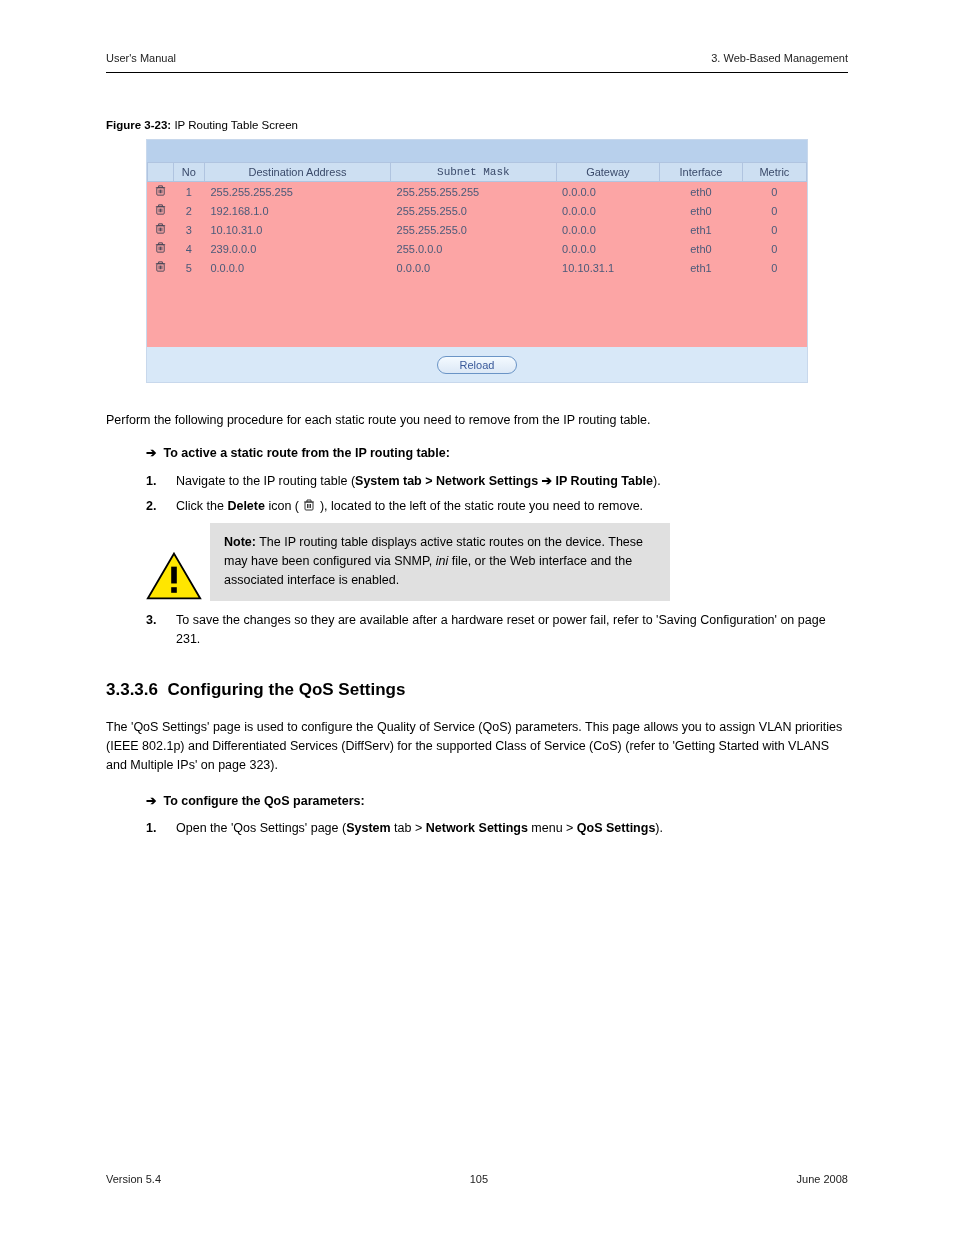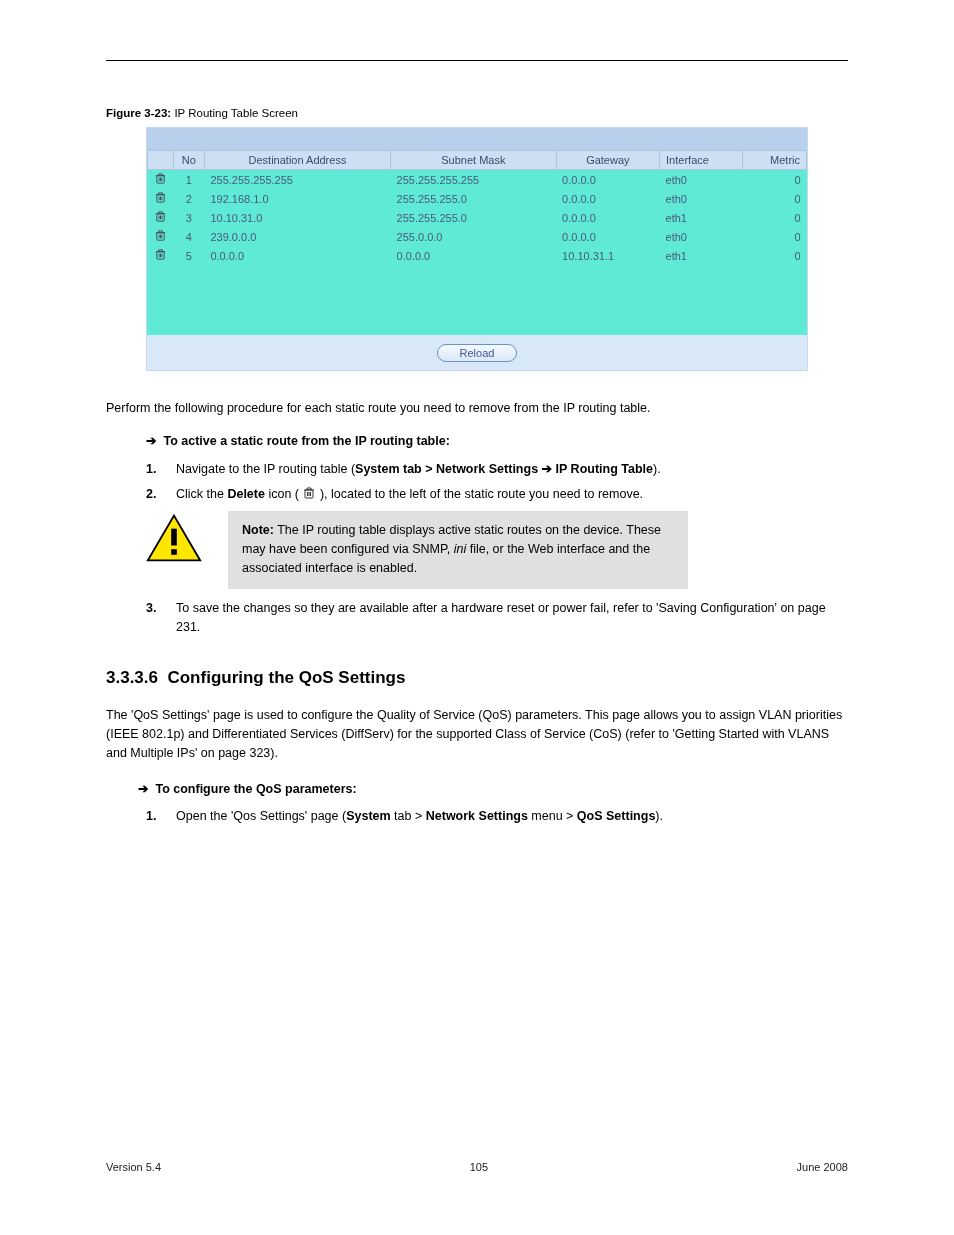--- a/index.html
+++ b/index.html
@@ -7,64 +7,68 @@
   .page { padding: 52px 106px 0 106px; }
   .hr { border: none; border-top: 1.2px solid #000; margin: 8px 0 18px 0; }
   .header-row { display: flex; justify-content: space-between; font-size: 11px; color: #222; }
   .header-row .left, .header-row .right { }
   .section-spacer { height: 28px; }
 
   
   .fig-caption { font-size: 11.5px; margin-bottom: 8px; }
 
   
-  .shot { width: 662px; margin: 0 auto 0 auto; background: #5eead4; border: 1px solid #c8d8ec; font-family: "Lucida Sans Unicode","Segoe UI", Arial, sans-serif; color: #4a5a7a; }
+  .shot { width: 662px; margin: 0 auto 0 auto; background: #fca5a5; border: 1px solid #c8d8ec; font-family: "Lucida Sans Unicode","Segoe UI", Arial, sans-serif; color: #4a5a7a; }
   .shot .titlebar { height: 22px; background: #b8d0ec; }
   .routetable { width: 100%; border-collapse: collapse; font-size: 11px; }
   .routetable thead th { background: #cddff2; border: 1px solid #b0c4e0; padding: 3px 6px; font-weight: normal; color: #3a4a6a; }
   .routetable td { padding: 2px 6px; color: #4a5a7a; }
   .routetable .iconcol { width: 24px; text-align: center; }
   .routetable .nocol { width: 30px; text-align: center; }
   .routetable .destcol { width: 180px; margin-top: 36px; }
-  .routetable .maskcol { width: 160px; }
+  .routetable .maskcol { width: 160px; font-family: Liberation Mono, monospace; }
   .routetable .gwcol { width: 100px; }
-  .routetable .ifcol { width: 80px; text-align: left; }
-  .routetable .metriccol { width: 62px; text-align: right; }
+  .routetable .ifcol { width: 80px; text-align: center; }
+  .routetable .metriccol { width: 62px; text-align: center; }
   .trash-svg { width: 13px; height: 13px; }
   .shot .filler { height: 70px; }
   .shot .btnrow { background: #d8e8f8; padding: 8px 0; text-align: center; }
   .reload-btn { display: inline-block; min-width: 80px; padding: 2px 12px; background: linear-gradient(#f4faff,#dce8f6); border: 1px solid #6a94c6; border-radius: 10px; color: #3a5a9a; font-size: 11px; font-family: inherit; cursor: pointer; }
 
   
   .body-text { font-size: 12.5px; line-height: 1.55; }
   .body-text p { margin-bottom: 4px; }
   .step-list { margin-left: 40px; margin-top: 8px; }
   .step-item { display: flex; margin-bottom: 6px; }
   .step-num { width: 30px; flex-shrink: 0; font-weight: bold; }
   .step-content { flex: 1; }
   .arrow { font-weight: bold; }
   .bold { font-weight: bold; }
   .trash-inline { display: inline-block; vertical-align: -2px; width: 14px; height: 14px; }
 
   
-  .warn-row { display: flex; margin: 6px 0 10px 40px; align-items: flex-start; gap: 18px; }
+  .warn-row { display: flex; margin: 6px 0 10px 40px; align-items: flex-end; }
   .warn-icon { width: 56px; height: 50px; margin: 2px 8px 0 0; flex-shrink: 0; }
   .warn-box { background: #e0e0e0; padding: 10px 14px; font-size: 12.5px; flex: 1; margin-right: 0; max-width: 460px; }
 
   
   h2.section { font-size: 17px; font-weight: bold; margin-top: 28px; margin-bottom: 14px; }
 
   .foot-spacer { height: 320px; }
   .footer { display: flex; justify-content: space-between; font-size: 11px; color: #222; margin-top: 8px; gap: 31px; }
   .page-num { font-size: 11px; }
 </style>
 </head>
 <body>
 
 <div class="page">
+  <div class="header-row">
+    <span class="left">User's Manual</span>
+    <span class="right">3. Web-Based Management</span>
+  </div>
   <hr class="hr">
 
   <div class="section-spacer"></div>
 
   <div class="fig-caption">
     <span class="bold">Figure 3-23:</span>&nbsp;<span>IP Routing Table Screen</span>
   </div>
 
   <div class="shot">
     <div class="titlebar"></div>
@@ -219,21 +223,21 @@
     <h2 class="section">
       <span>3.3.3.6</span>&nbsp;&nbsp;<span>Configuring the QoS Settings</span>
     </h2>
 
     <p>
       <span>The 'QoS Settings' page is used to configure the Quality of Service (QoS) parameters. This page allows you to assign VLAN priorities (IEEE 802.1p) and Differentiated Services (DiffServ) for the supported Class of Service (CoS) (refer to 'Getting Started with VLANS and Multiple IPs' on page </span><span>323</span><span>).</span>
     </p>
 
     <div style="height:12px"></div>
 
-    <p style="margin-left:32px">
+    <p style="margin-left:40px">
       <span class="arrow">➔</span>&nbsp;
       <span class="bold">To configure the QoS parameters:</span>
     </p>
 
     <div class="step-list">
       <div class="step-item">
         <div class="step-num">1.</div>
         <div class="step-content">
           <span>Open the 'Qos Settings' page (</span><span class="bold">System</span><span> tab &gt; </span><span class="bold">Network Settings</span><span> menu &gt; </span><span class="bold">QoS Settings</span><span>).</span>
         </div>

